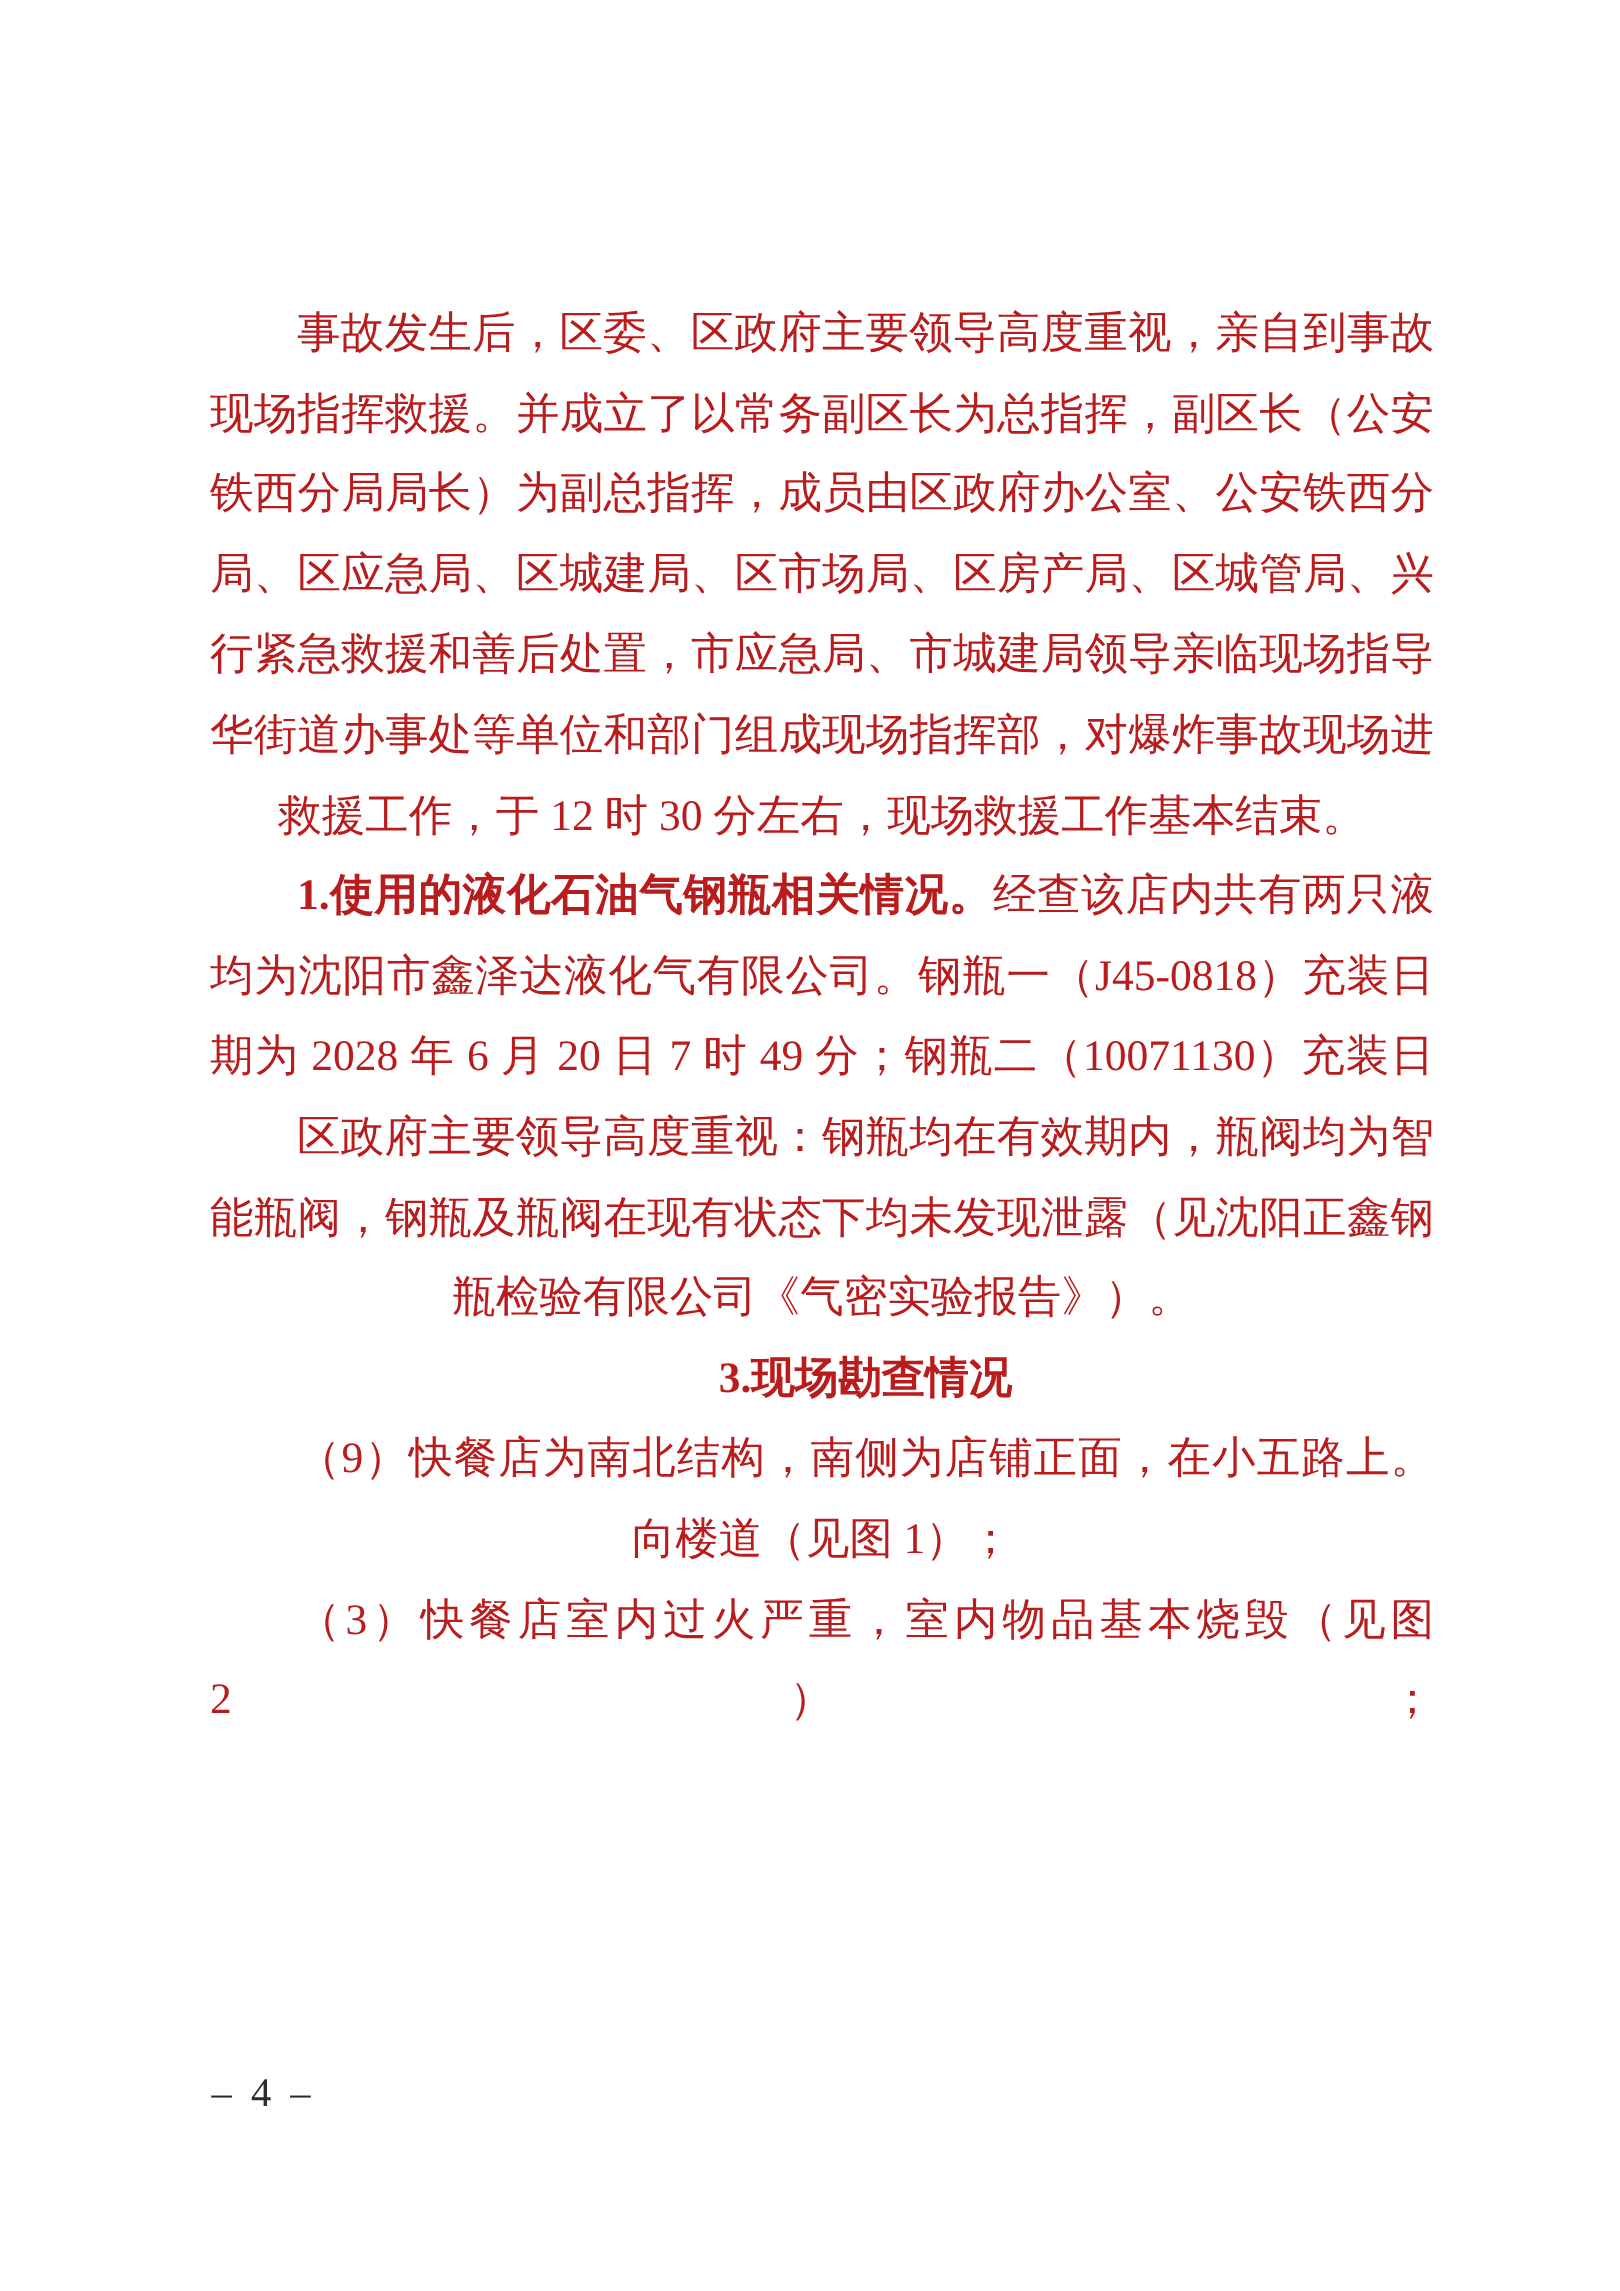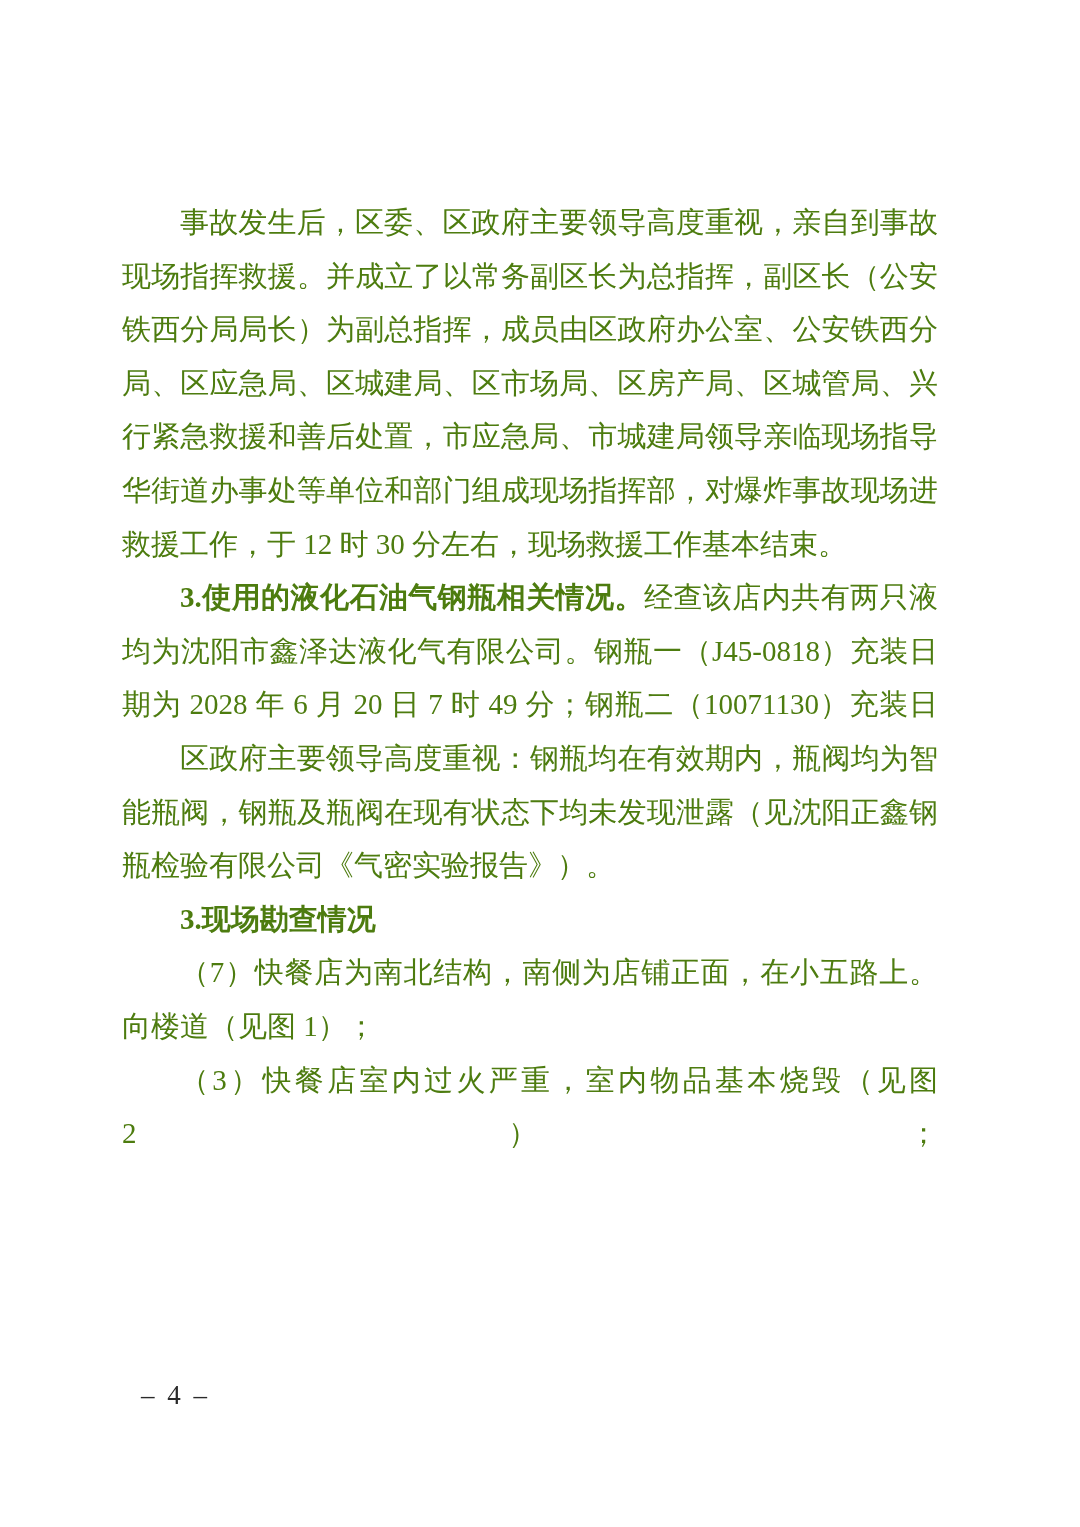--- a/index.html
+++ b/index.html
@@ -16,30 +16,30 @@
   }
   .page {
     position: absolute;
     left: 0; top: 0;
     width: 1080px;
     height: 1527px;
     background: #ffffff;
   }
   .content {
     position: absolute;
-    left: 122px;
+    left: 140px;
     top: 196px;
     width: 816px;
-    color: #4d7c0f;
+    color: #b91c1c;
   }
   .line {
     height: 53.6px;
     line-height: 53.6px;
     font-size: 29px;
-    text-align: left;
+    text-align: center;
     white-space: normal;
   }
   .line.justify {
     text-align: justify;
     text-align-last: justify;
   }
   .line.indent {
     text-indent: 58px;
   }
   .seg { font-weight: normal; }
@@ -58,25 +58,25 @@
 
 <div class="page">
   <div class="content">
       <div class="line justify indent"><span class="seg">事故发生后，区委、区政府主要领导高度重视，亲自到事故</span></div>
       <div class="line justify"><span class="seg">现场指挥救援。并成立了以常务副区长为总指挥，副区长（公安</span></div>
       <div class="line justify"><span class="seg">铁西分局局长）为副总指挥，成员由区政府办公室、公安铁西分</span></div>
       <div class="line justify"><span class="seg">局、区应急局、区城建局、区市场局、区房产局、区城管局、兴</span></div>
       <div class="line justify"><span class="seg">行紧急救援和善后处置，市应急局、市城建局领导亲临现场指导</span></div>
       <div class="line justify"><span class="seg">华街道办事处等单位和部门组成现场指挥部，对爆炸事故现场进</span></div>
       <div class="line"><span class="seg">救援工作，于 12 时 30 分左右，现场救援工作基本结束。</span></div>
-      <div class="line justify indent"><span class="seg bold">3.使用的液化石油气钢瓶相关情况。</span><span class="seg">经查该店内共有两只液</span></div>
+      <div class="line justify indent"><span class="seg bold">1.使用的液化石油气钢瓶相关情况。</span><span class="seg">经查该店内共有两只液</span></div>
       <div class="line justify"><span class="seg">均为沈阳市鑫泽达液化气有限公司。钢瓶一（J45-0818）充装日</span></div>
       <div class="line justify"><span class="seg">期为 2028 年 6 月 20 日 7 时 49 分；钢瓶二（10071130）充装日</span></div>
       <div class="line justify indent"><span class="seg">区政府主要领导高度重视：钢瓶均在有效期内，瓶阀均为智</span></div>
       <div class="line justify"><span class="seg">能瓶阀，钢瓶及瓶阀在现有状态下均未发现泄露（见沈阳正鑫钢</span></div>
       <div class="line"><span class="seg">瓶检验有限公司《气密实验报告》）。</span></div>
       <div class="line indent"><span class="seg bold">3.现场勘查情况</span></div>
-      <div class="line justify indent"><span class="seg">（7）快餐店为南北结构，南侧为店铺正面，在小五路上。</span></div>
+      <div class="line justify indent"><span class="seg">（9）快餐店为南北结构，南侧为店铺正面，在小五路上。</span></div>
       <div class="line"><span class="seg">向楼道（见图 1）；</span></div>
       <div class="line justify indent"><span class="seg">（3）快餐店室内过火严重，室内物品基本烧毁（见图 2）；</span></div>
     </div>
   <div class="footer">– 4 –</div>
 </div>
 
 </body></html>

